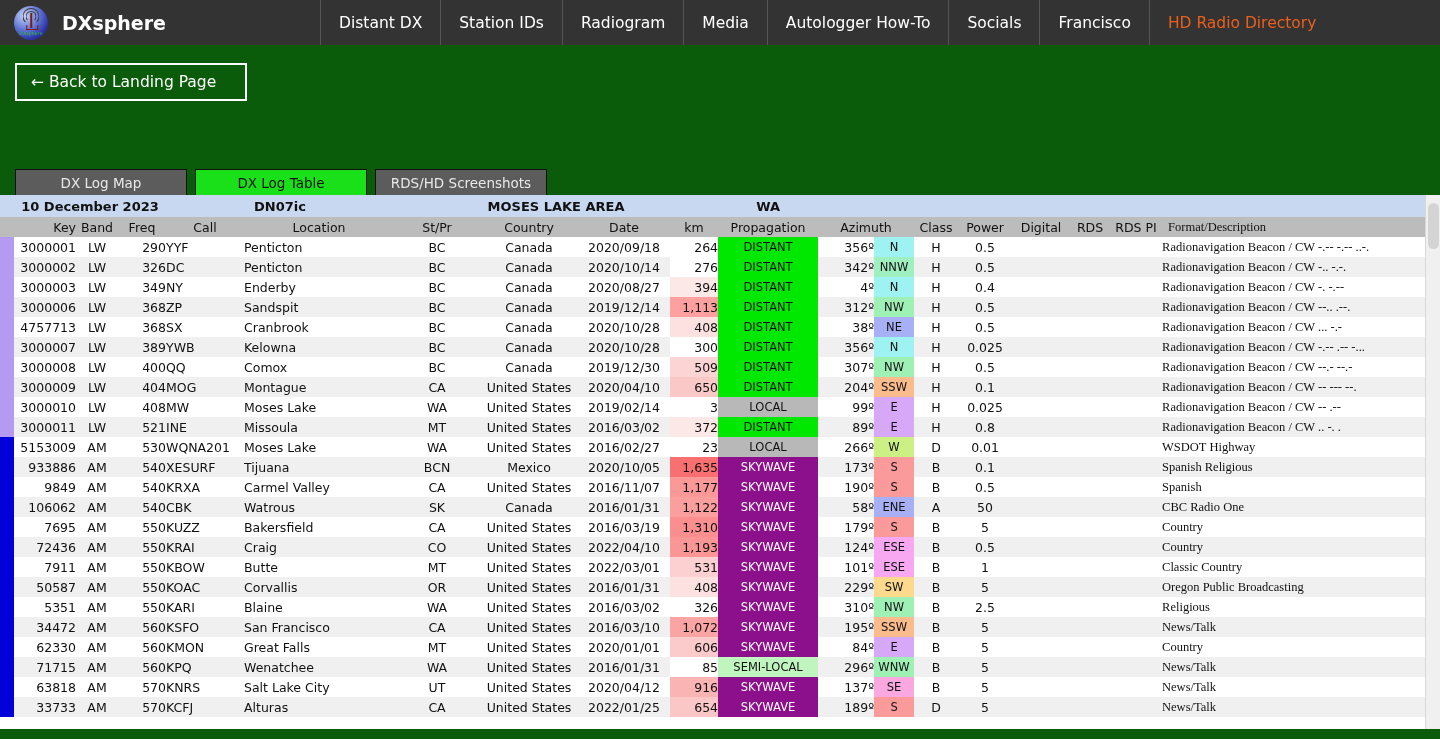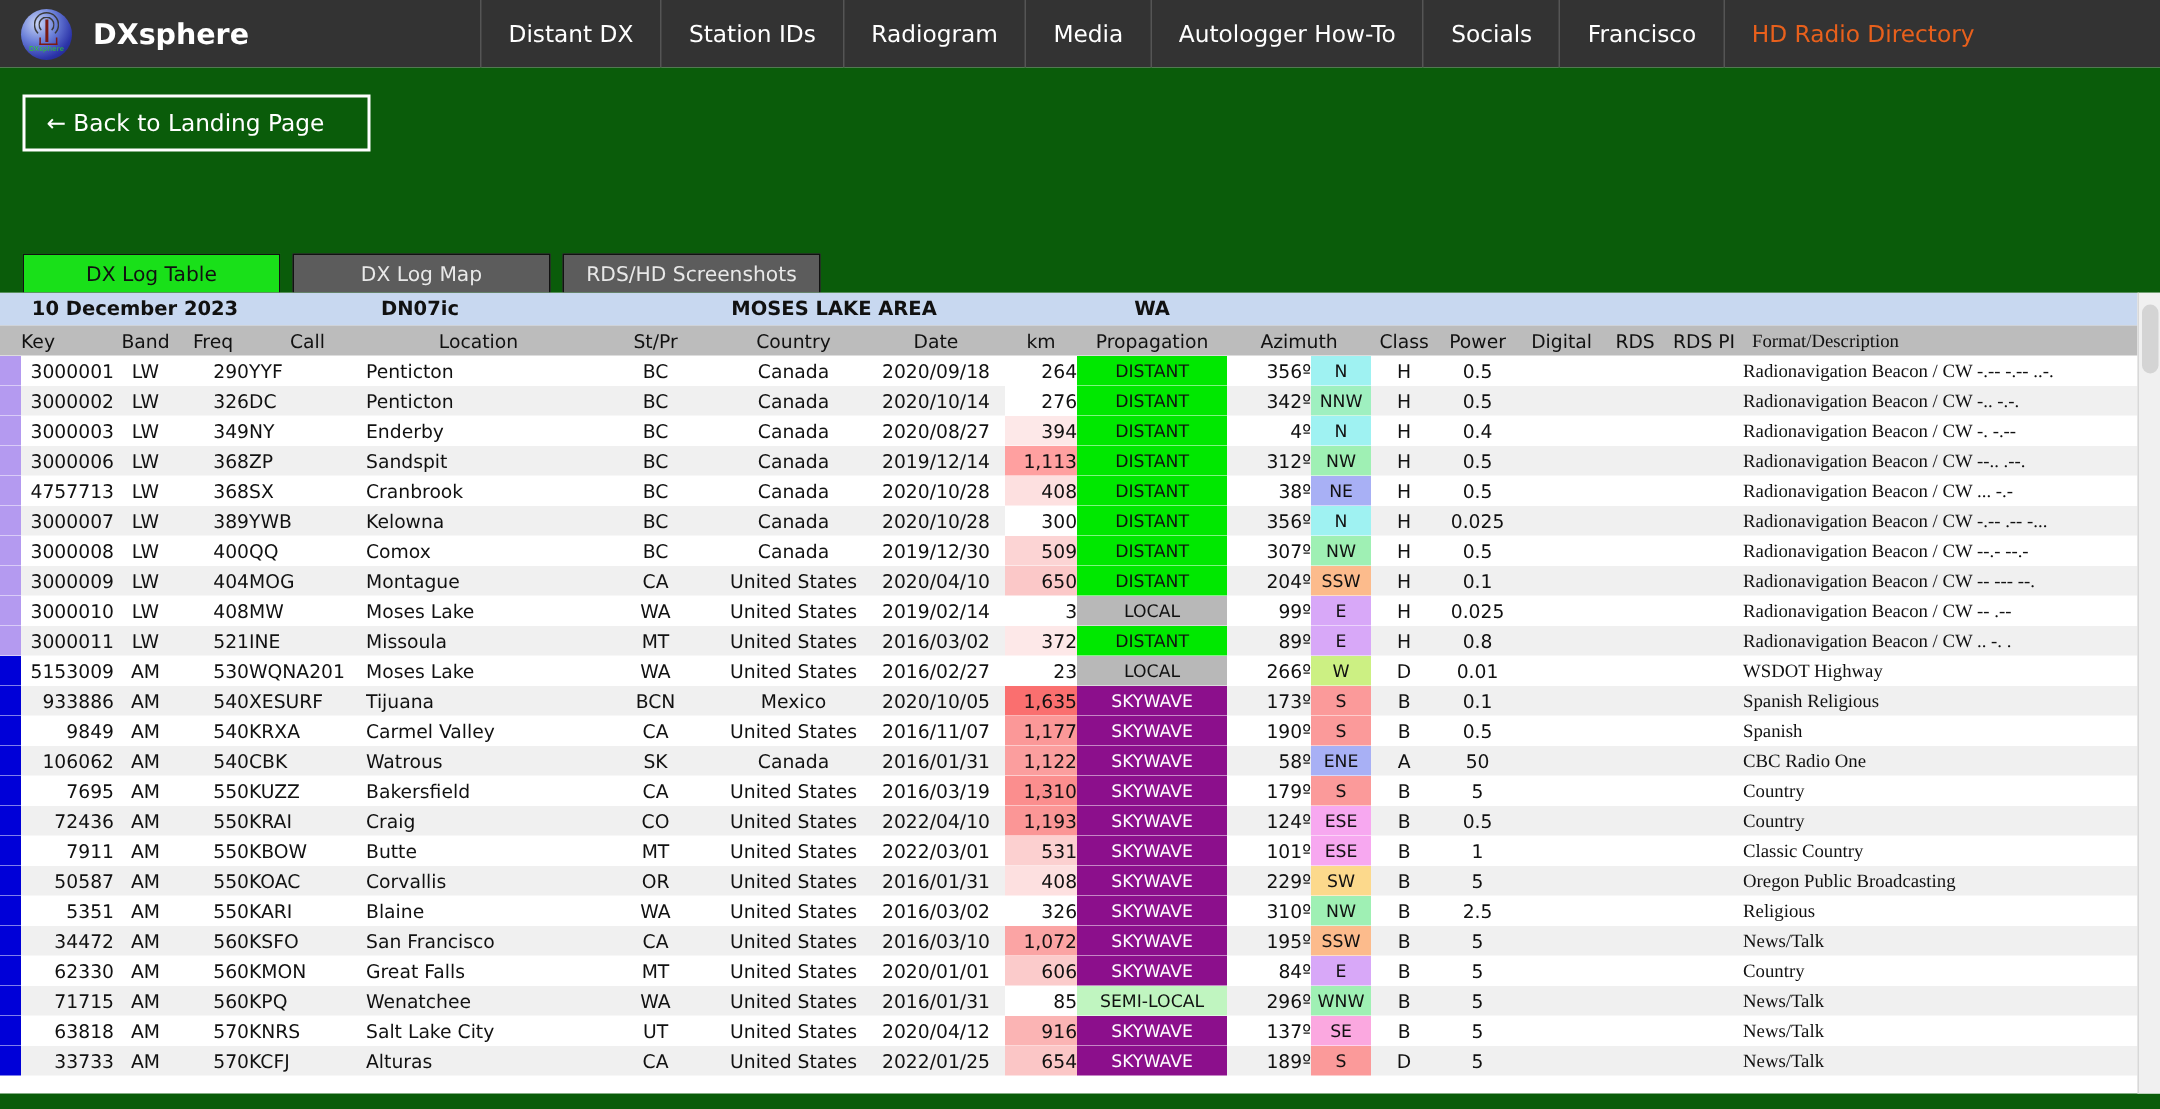--- a/index.html
+++ b/index.html
@@ -194,21 +194,21 @@
   td.c-az   { width: 56px; text-align: right; padding-right: 10px; }
   td.c-dir  { width: 40px; text-align: center; font-size: 11.5px; }
   td.c-class{ width: 44px; text-align: center; }
   td.c-pow  { width: 54px; text-align: center; }
   td.c-dig  { width: 58px; text-align: center; }
   td.c-rds  { width: 40px; text-align: center; margin-left: 19px; }
   td.c-rdspi{ width: 52px; text-align: center; }
   td.c-fmt  { width: auto; text-align: left; padding-left: 6px; font-family: Liberation Serif, serif; }
 
   
-  tr.colhead td.c-key { text-align: left; padding-right: 0; }
+  tr.colhead td.c-key { text-align: right; padding-right: 0; }
   tr.colhead td.c-freq { text-align: center; padding-right: 0; }
   tr.colhead td.c-km { text-align: center; padding-right: 0; }
   tr.colhead td.c-az { text-align: center; padding-right: 0; }
 
   
   #vscroll {
     position: absolute; right: 0; top: 0;
     width: 15px; height: 534px;
     background: #f0f0f0;
     border-left: 1px solid #d8d8d8;
@@ -246,22 +246,22 @@
   </div>
 </div>
 
 <div id="greenhead">
   <button id="back-btn">← Back to Landing Page</button>
   <h1 id="page-title">Moses Lake, WA</h1>
   <div id="hr-line"></div>
 </div>
 
 <div id="tabrow">
+  <button class="tabbtn t1">DX Log Map</button>
   <button class="tabbtn t0">DX Log Table</button>
-  <button class="tabbtn t1">DX Log Map</button>
   <button class="tabbtn t2">RDS/HD Screenshots</button>
 </div>
 
 <div id="tablewrap">
   <div id="scrollpane">
     <table class="dxlog">
       <colgroup>
         <col style="width:14px">
           <col style="width:62px">
           <col style="width:42px">

